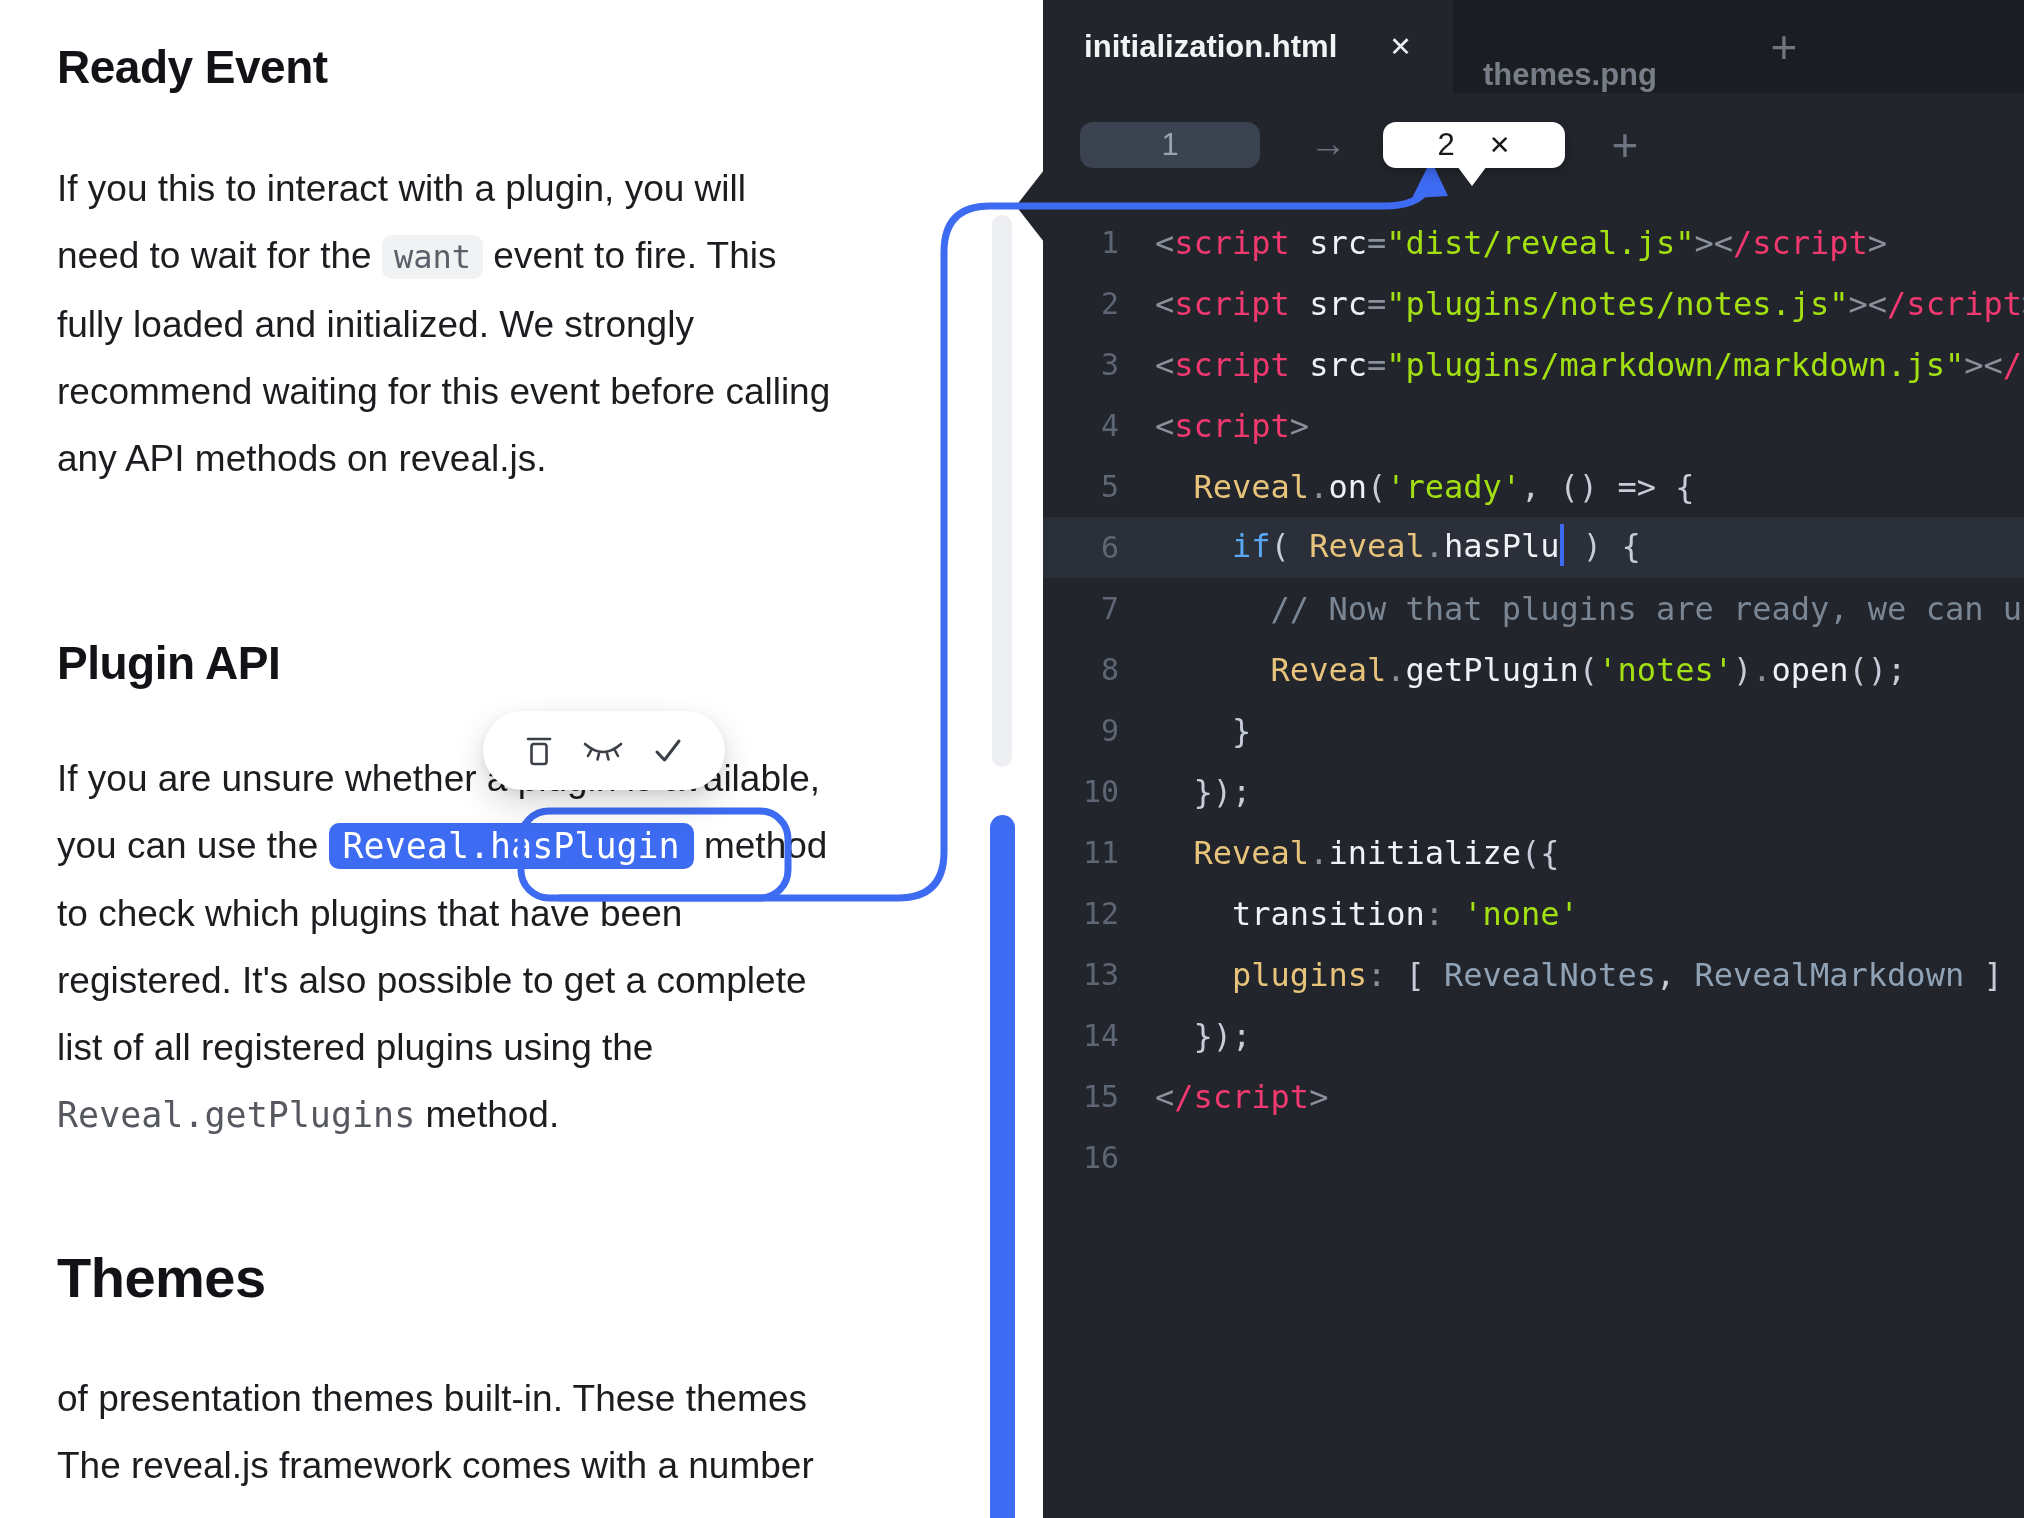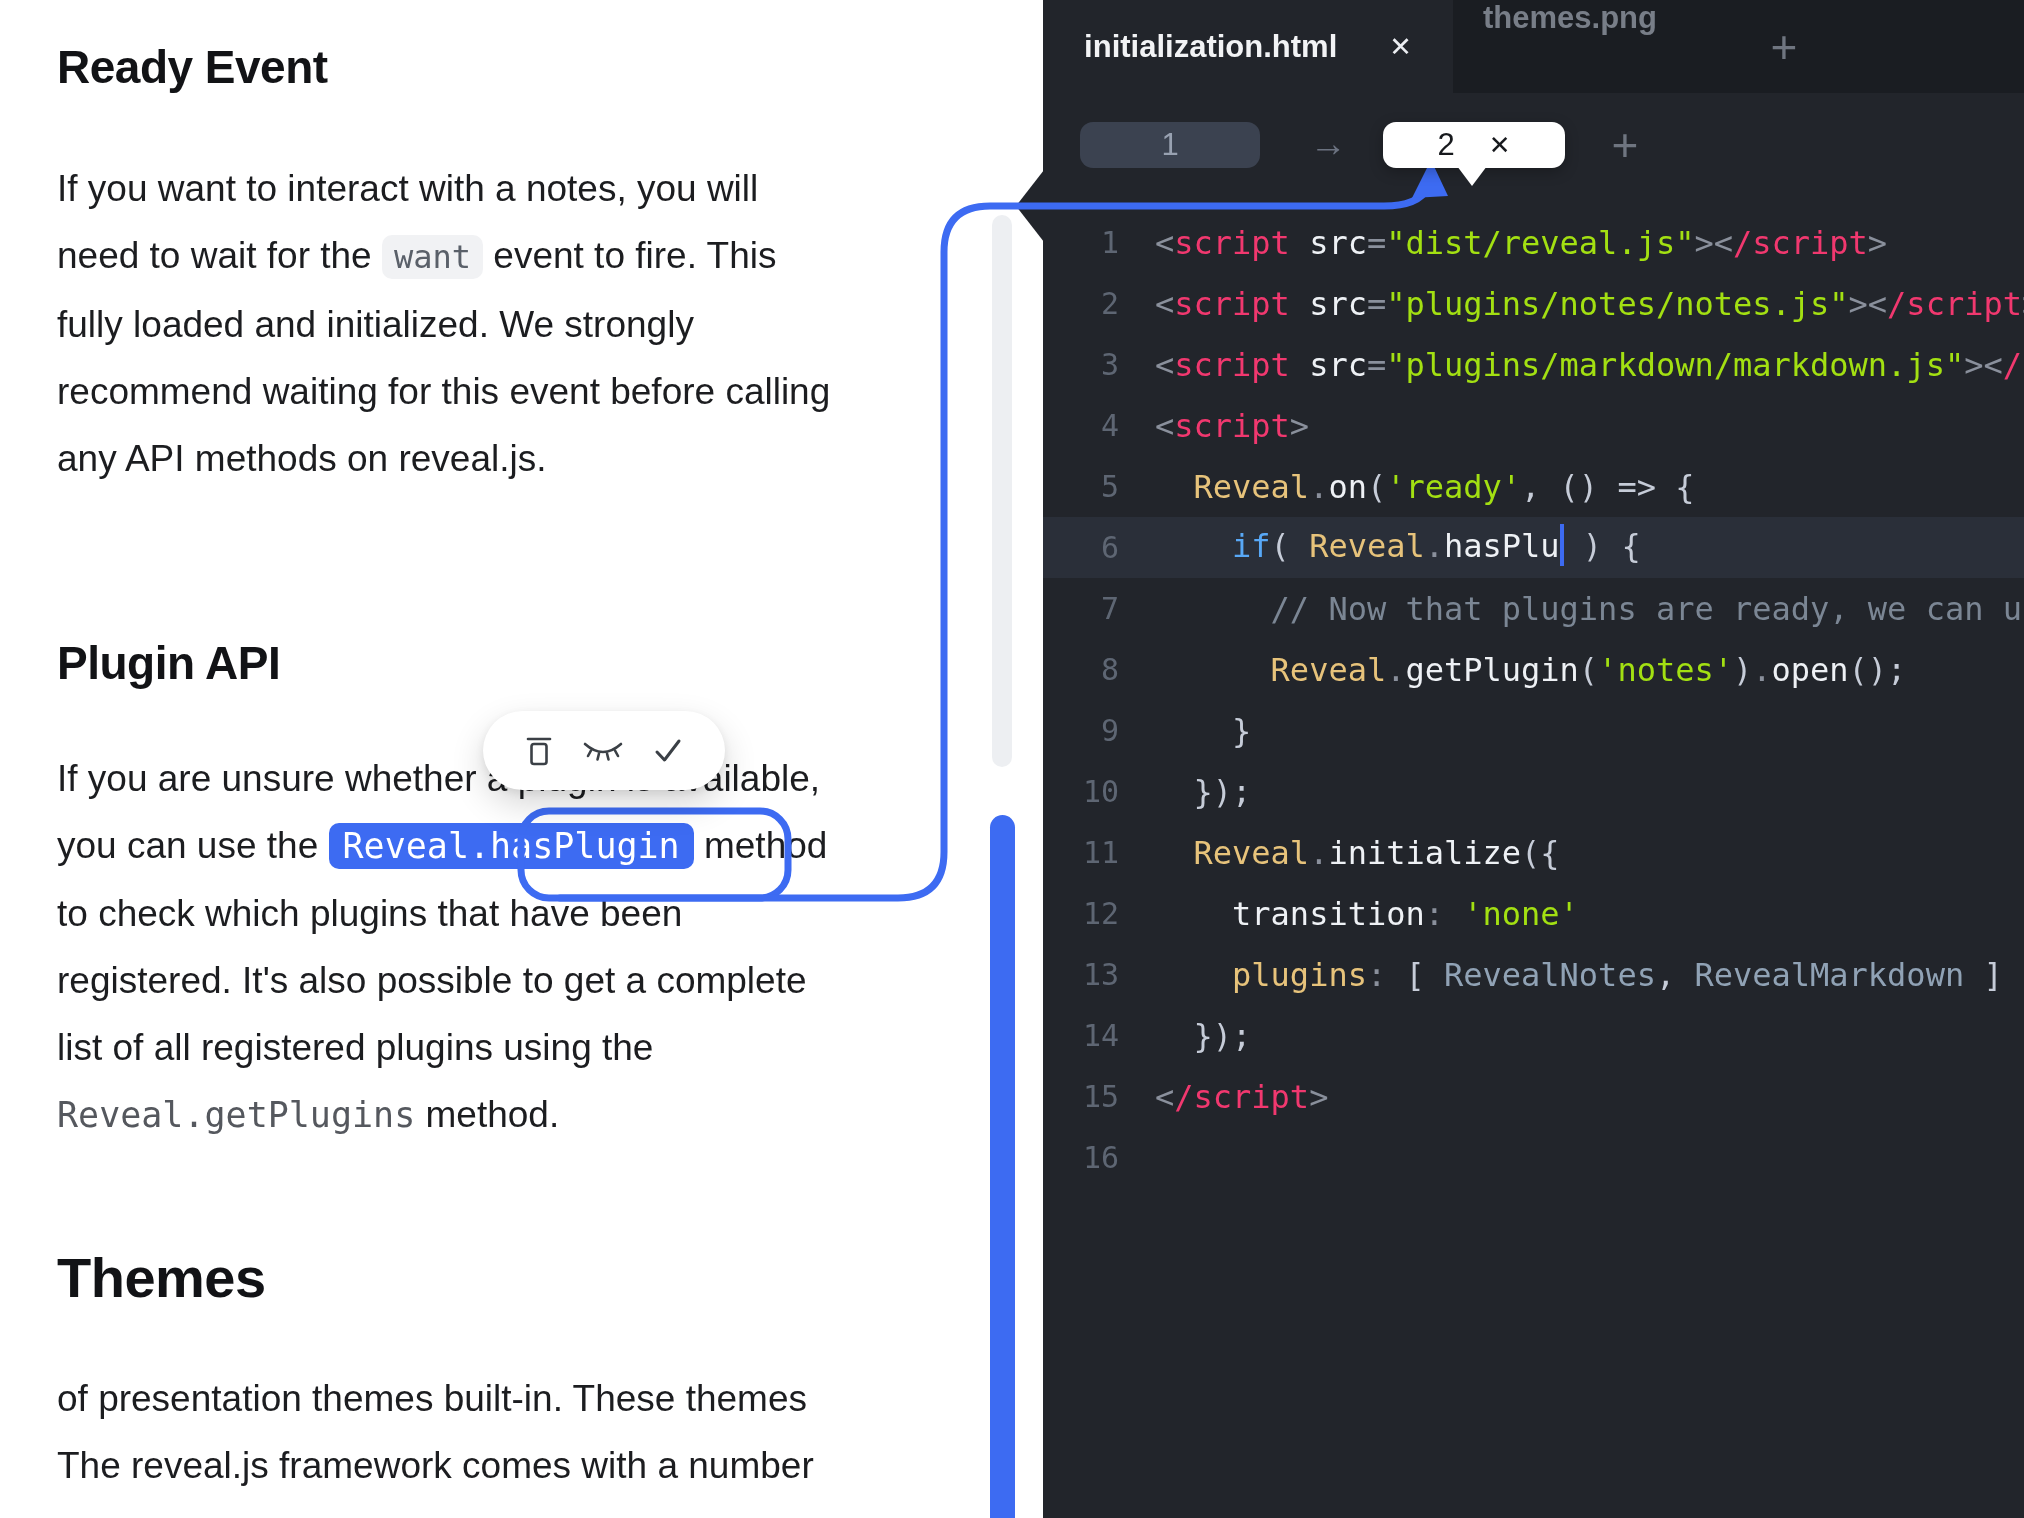--- a/index.html
+++ b/index.html
@@ -32,21 +32,21 @@
   .thumb-blue { position:absolute; left:990px; top:815px; width:25px; height:740px;
                 border-radius:13px; background:#3d6bf2; }
 
   
   .editor { position:absolute; left:1043px; top:0; width:981px; height:1518px; background:#22252b; }
   .tabbar { position:absolute; left:0; top:0; width:1063px; height:93px; background:#1a1d22; }
   .tab-active { position:absolute; left:0; top:0; width:410px; height:93px; background:#22252b;
     display:flex; align-items:center; justify-content:center; gap:52px; }
   .tab-active .tab-label { font-size:31px; font-weight:700; color:#f2f3f5; }
   .tab-close { font-size:27px; color:#eceef2; font-weight:400; }
-  .tab-inactive { position:absolute; left:410px; top:0; height:93px; display:flex; align-items:flex-start; padding-left:30px; }
+  .tab-inactive { position:absolute; left:410px; top:0; height:93px; display:flex; align-items:flex-end; padding-left:30px; }
   .tab-inactive .tab-label { font-size:31px; font-weight:700; color:#787e88; }
   .bar-plus { position:absolute; left:713px; top:0; width:56px; height:93px; display:flex;
     align-items:center; justify-content:center; font-size:46px; font-weight:300; color:#6f7580; }
 
   .slidenav { position:absolute; left:0; top:0; width:981px; height:200px; z-index:6; }
   .slide-pill-1 { position:absolute; left:37px; top:122px; width:180px; height:46px;
     background:#3b4250; border-radius:13px; display:flex; align-items:center; justify-content:center;
     font-size:31px; color:#98a1b1; }
   .slide-arrow { position:absolute; left:250px; top:119px; width:70px; height:50px; display:flex;
     align-items:center; justify-content:center; font-size:37px; color:#6b7280; }
@@ -84,21 +84,21 @@
   .connector { position:absolute; left:0; top:0; z-index:5; pointer-events:none; }
 </style>
 </head>
 <body>
 
 <div class="stage">
 
   <div class="docs" id="docsPane">
       <div class="doc-block doc-h2" style="top: 40px;">Ready Event</div>
       <div class="doc-block" style="top: 155px;">
-        <div class="doc-line"><span>If you want to interact with a notes, you will</span></div>
+        <div class="doc-line"><span>If you this to interact with a plugin, you will</span></div>
         <div class="doc-line"><span>need to wait for the </span><span class="code-chip">want</span><span> event to fire. This</span></div>
         <div class="doc-line"><span>fully loaded and initialized. We strongly</span></div>
         <div class="doc-line"><span>recommend waiting for this event before calling</span></div>
         <div class="doc-line"><span>any API methods on reveal.js.</span></div>
       </div>
       <div class="doc-block doc-h2" style="top: 636px;">Plugin API</div>
       <div class="doc-block" style="top: 745px;">
         <div class="doc-line"><span>If you are unsure whether a plugin is available,</span></div>
         <div class="doc-line"><span>you can use the </span><span class="code-hl">Reveal.hasPlugin</span><span> method</span></div>
         <div class="doc-line"><span>to check which plugins that have been</span></div>

